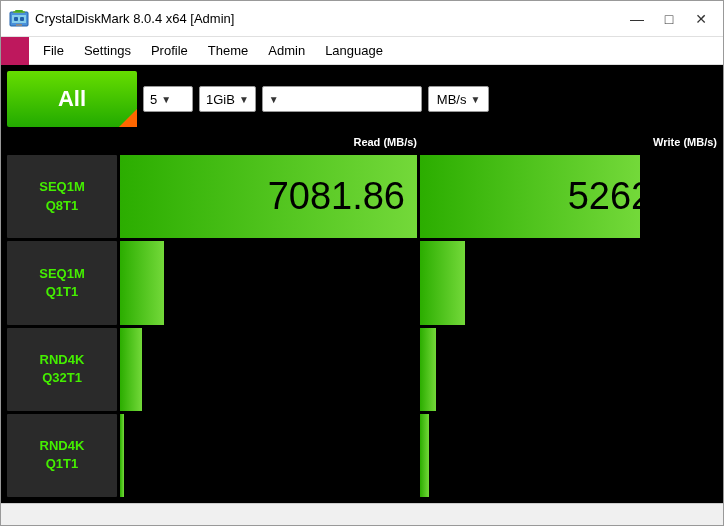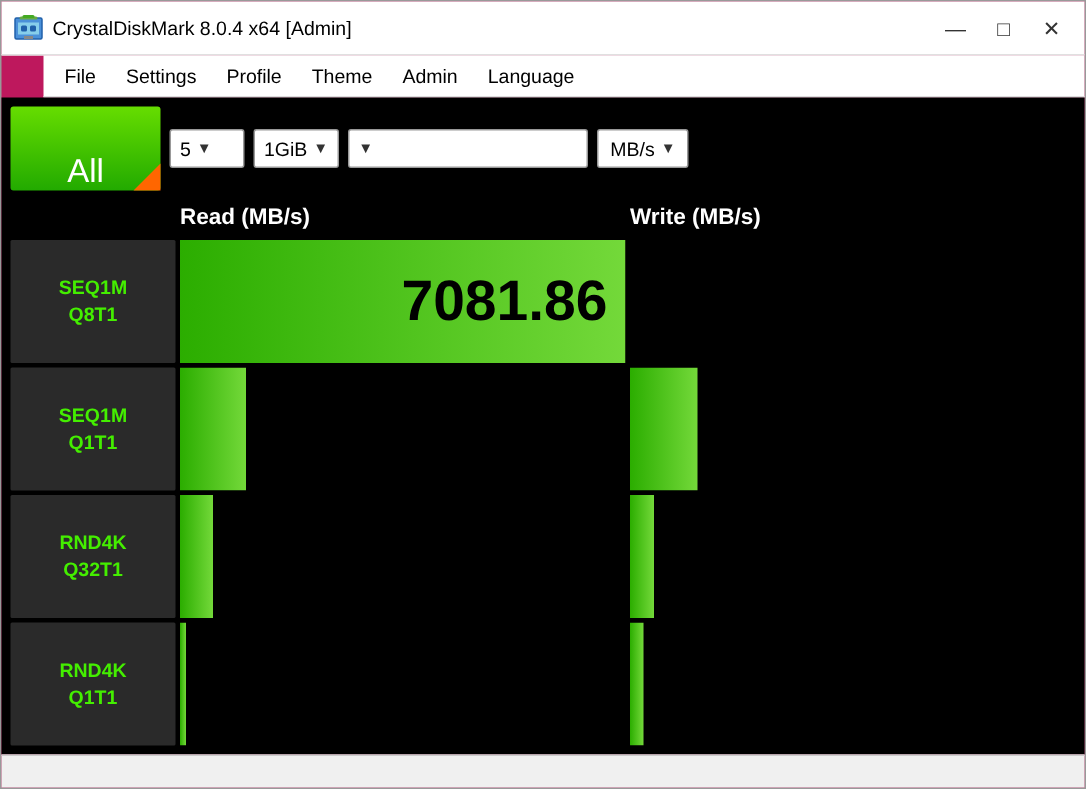--- a/index.html
+++ b/index.html
@@ -90,29 +90,29 @@
     .toolbar {
       display: flex;
       align-items: center;
       gap: 6px;
       margin-bottom: 2px;
     }
 
     .all-btn {
       background: linear-gradient(to bottom, #66dd00, #22aa00);
       color: #ffffff;
-      font-weight: normal;
+      font-weight: bold;
       font-size: 22px;
-      width: 100px;
+      width: 130px;
       height: 56px;
       border: none;
       cursor: pointer;
       position: relative;
       display: flex;
-      align-items: flex-end;
+      align-items: center;
       justify-content: center;
       border-radius: 2px;
     }
     .all-btn::after {
       content: '';
       position: absolute;
       bottom: 0;
       right: 0;
       width: 0;
       height: 0;
@@ -151,22 +151,22 @@
     
     .table-header {
       display: grid;
       grid-template-columns: 110px 1fr 1fr;
       gap: 3px;
     }
     .th-empty { }
     .th-cell {
       background: #000;
       color: #ffffff;
-      text-align: left;
-      font-size: 15px;
+      text-align: right;
+      font-size: 11px;
       font-weight: bold;
       padding: 4px 0;
     }
 
     
     .data-rows {
       display: flex;
       flex-direction: column;
       gap: 3px;
       flex: 1;
@@ -210,21 +210,21 @@
       height: 100%;
       background: linear-gradient(to right, #33cc00, #88ff44);
       opacity: 0.85;
     }
 
     .cell-value {
       position: relative;
       z-index: 2;
       color: #000000;
       font-size: 38px;
-      font-weight: bold;
+      font-weight: normal;
       font-family: Arial, sans-serif;
       text-shadow: none;
     }
 
     
     .status-bar {
       background: #f0f0f0;
       border-top: 1px solid #ccc;
       height: 22px;
       display: flex;
@@ -300,20 +300,24 @@
     <div class="data-rows" id="data-rows-container">
     <div class="data-row">
           <div class="row-label">
             <span>SEQ1M</span>
             <span>Q8T1</span>
           </div>
           <div class="data-cell">
             <div class="bar-bg" style="width: 100%;"></div>
             <span class="cell-value">7081.86</span>
           </div>
+          <div class="data-cell">
+            <div class="bar-bg" style="width: 74%;"></div>
+            <span class="cell-value">5262.46</span>
+          </div>
         </div>
         <div class="data-row">
           <div class="row-label">
             <span>SEQ1M</span>
             <span>Q1T1</span>
           </div>
           <div class="data-cell">
             <div class="bar-bg" style="width: 14.7%;"></div>
             <span class="cell-value">1039.80</span>
           </div>

